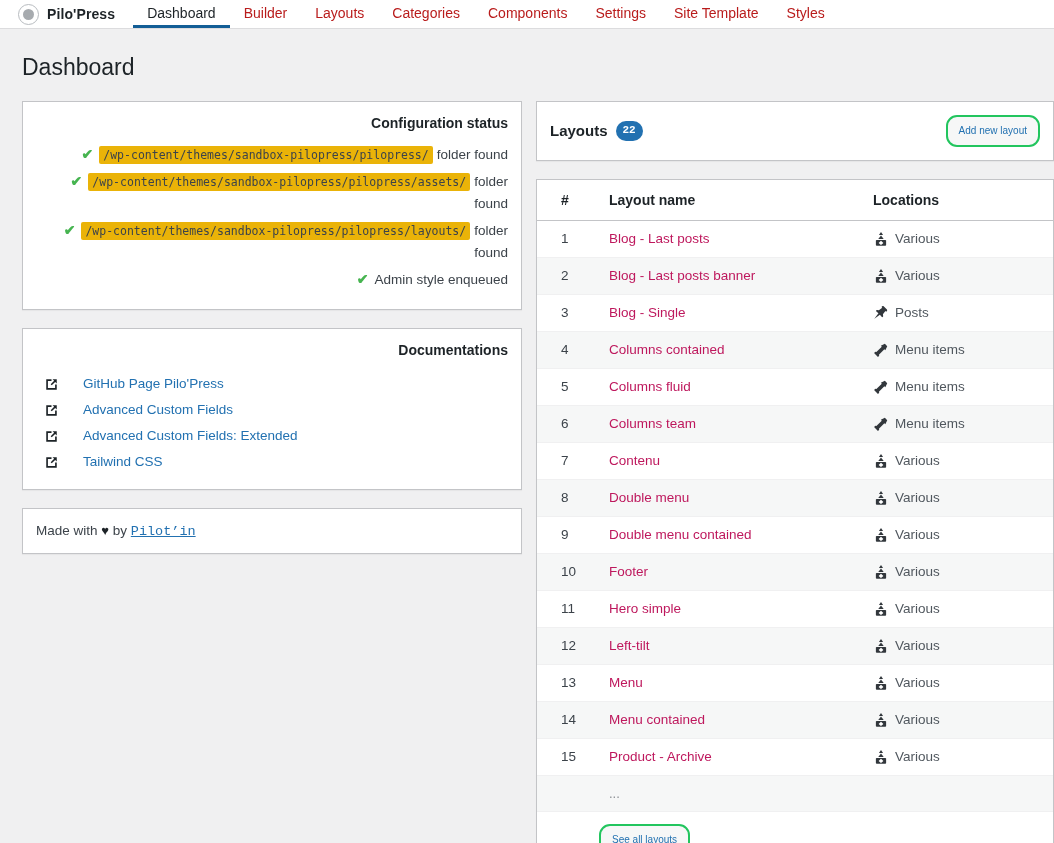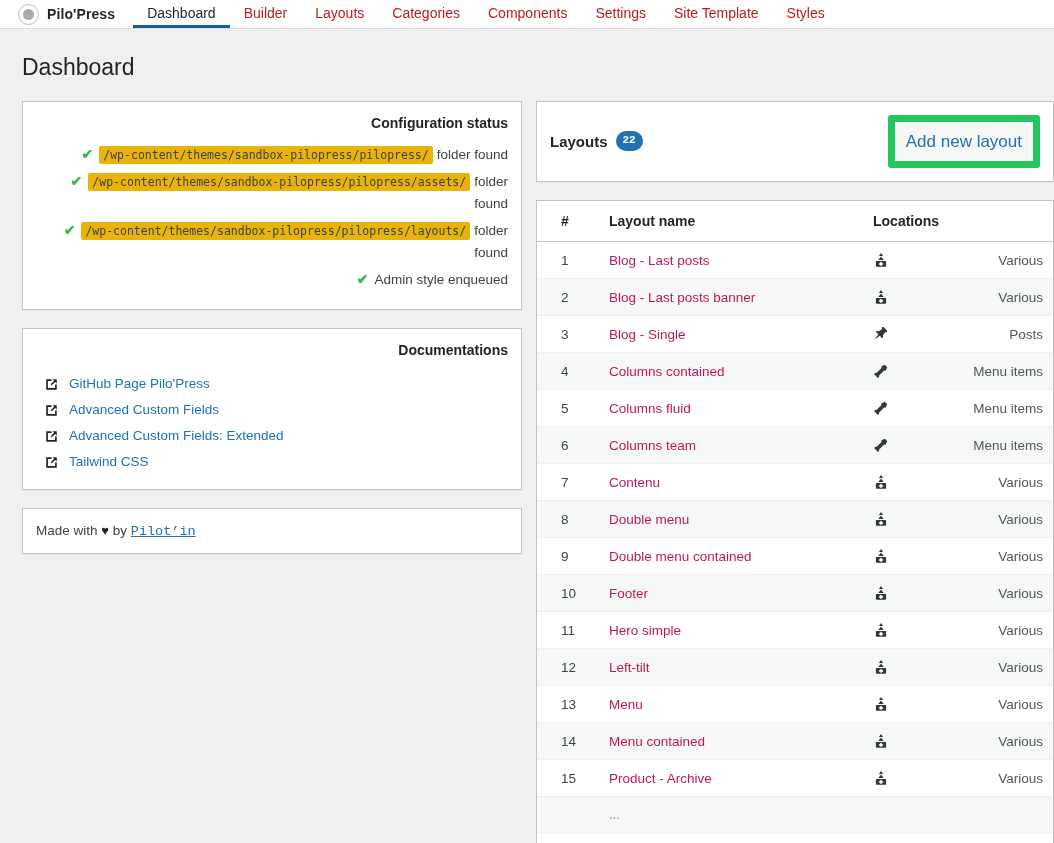--- a/index.html
+++ b/index.html
@@ -122,21 +122,21 @@
     padding: 2px 4px;
     border-radius: 2px;
     margin-right: 4px;
   }
 
   
   .doc-list { margin: 0; padding: 0; list-style: none; }
   .doc-list li {
     display: flex;
     align-items: center;
-    gap: 10px;
+    gap: 24px;
     line-height: 26px;
     padding-left: 8px;
   }
   .ext-icon {
     width: 15px; height: 15px;
     flex: none;
     display: block;
   }
   .doc-link {
     color: #2271b1;
@@ -179,24 +179,24 @@
     font-weight: bold;
     line-height: 1;
     padding: 4px 7px 5px 7px;
     min-width: 20px;
     text-align: center;
     display: inline-block;
     font-family: Liberation Mono, monospace;
   }
   .btn {
     background: #f6f7f7;
-    border: 7px solid #22c55e;
+    border: 2px solid #22c55e;
     color: #2271b1;
-    border-radius: 3px;
-    font-size: 17px;
+    border-radius: 11px;
+    font-size: 10px;
     padding: 6px 11px;
     cursor: pointer;
     font-family: inherit;
     line-height: 1.6;
   }
 
   
   .table-card { padding: 0; }
   table.layouts {
     width: 100%;
@@ -216,21 +216,21 @@
     padding: 10px 10px;
     border-bottom: 1px solid #f0f0f1;
     color: #3c434a;
     vertical-align: middle;
   }
   table.layouts tbody tr:nth-child(even) { background: #f6f7f7; }
   table.layouts tbody tr.dots td { color: #8c8f94; font-size: 13px; padding: 10px; }
   .col-num { width: 62px; padding-left: 24px !important; }
   .col-name { width: 264px; }
   .lay-link { color: #be185d; text-decoration: none; cursor: pointer; }
-  .loc-cell { display: flex; align-items: center; gap: 6px; justify-content: space-between; }
+  .loc-cell { display: flex; align-items: center; gap: 6px; }
   .loc-icon { width: 16px; height: 16px; flex: none; display: block; }
   .loc-text { color: #50575e; font-size: 13.5px; }
   .table-foot {
     padding: 12px 10px 14px 62px;
     background: #fff;
   }
 </style>
 </head>
 <body>
 

